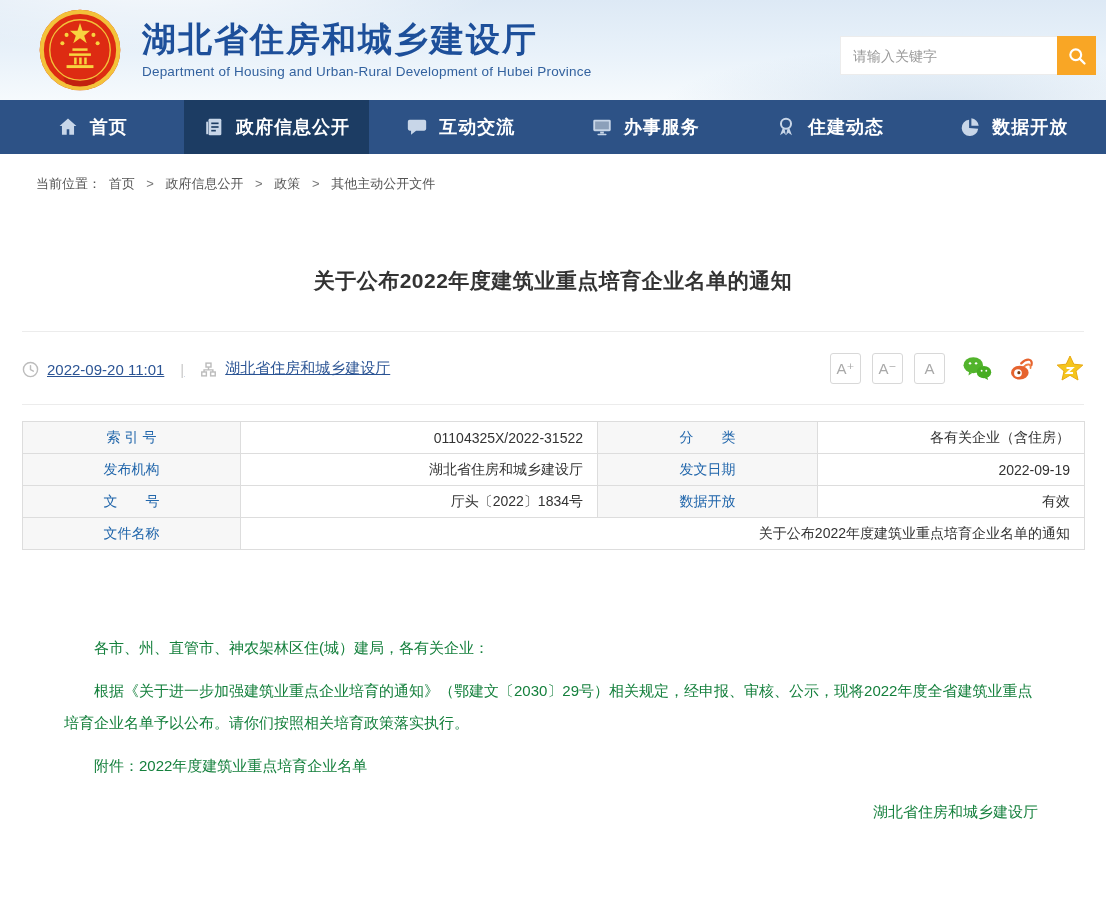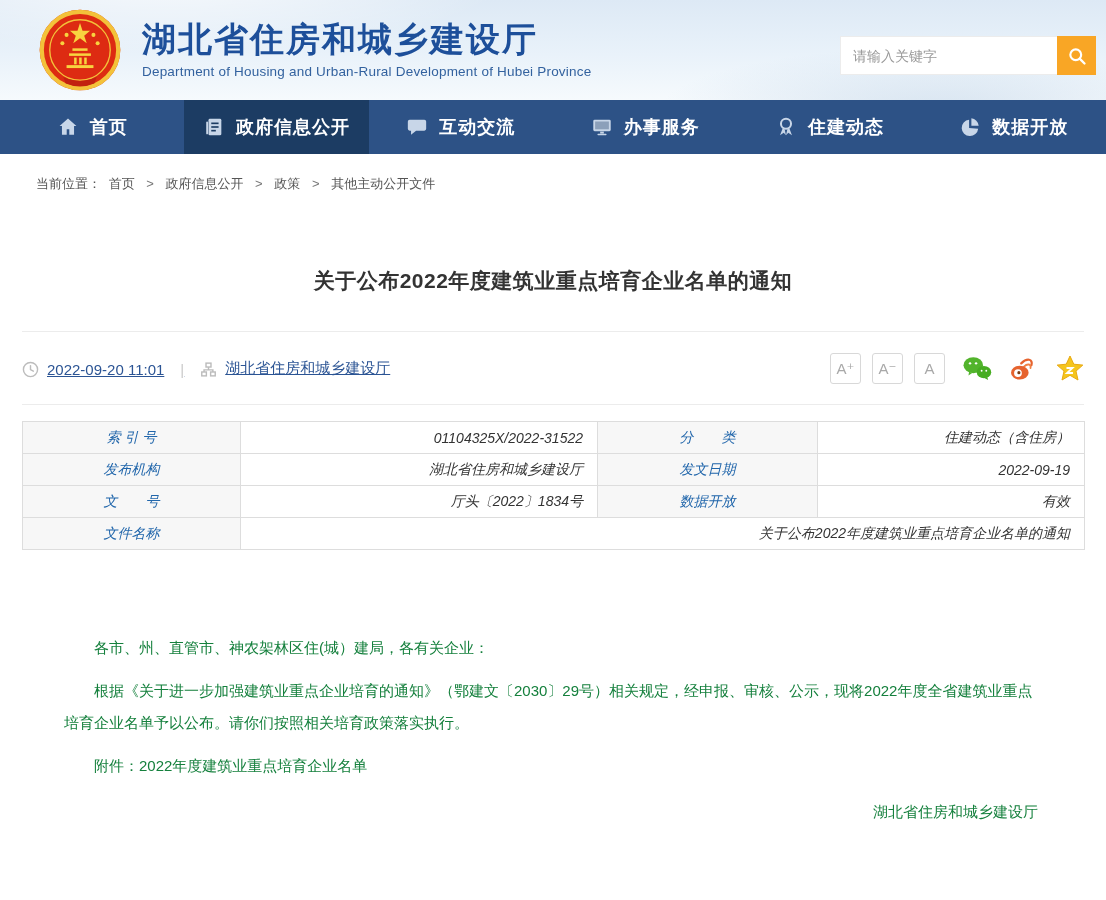--- a/index.html
+++ b/index.html
@@ -50,21 +50,21 @@
   .meta-left { display: flex; align-items: flex-end; font-size: 15px; color: #2b5494; text-decoration: underline; }
   .meta-left .micon { display: flex; margin-right: 8px; }
   .meta-divider { color: #c9c9c9; margin: 0 16px; }
   .meta-right { display: flex; align-items: center; gap: 11px; }
   .font-btn {
     width: 31px; height: 31px; background: #fff; border: 1px solid #d8d8d8; border-radius: 3px;
     color: #a9a9a9; font-size: 15px; cursor: pointer; font-family: inherit; line-height: 1;
   }
   .share-icon { display: flex; align-items: center; cursor: pointer; margin-left: 6px; }
   
-  .info-table { width: 1062px; margin: 16px 22px 0; border-collapse: collapse; font-size: 14px; table-layout: fixed; font-style: italic; }
+  .info-table { width: 1062px; margin: 16px 22px 0; border-collapse: collapse; font-size: 14px; table-layout: fixed; }
   .info-table td { border: 1px solid #ddd; height: 32px; }
   .info-table td.label { background: #f7f7f7; color: #2166ab; text-align: center; }
   .info-table td.value { padding: 0 14px; color: #333; text-align: right; }
   .col-l1 { width: 218px; } .col-v1 { width: 357px; } .col-l2 { width: 220px; } .col-v2 { width: 267px; }
   
   .doc-body { padding: 82px 68px 0 64px; font-size: 15px; color: #15803d; line-height: 32px; }
   .doc-body p.indent { text-indent: 2em; }
   .doc-body p { margin-bottom: 11px; }
   .sig { text-align: right; }
   .sig-org { margin-top: 14px; }
@@ -238,21 +238,21 @@
   </div>
 </div>
 <hr class="sep">
 
 <table class="info-table">
   <tbody>
       <tr>
     <td class="label col-l1">索 引 号</td>
     <td class="value col-v1">01104325X/2022-31522</td>
     <td class="label col-l2">分　　类</td>
-    <td class="value col-v2">住建动态（含住房）</td>
+    <td class="value col-v2">各有关企业（含住房）</td>
   </tr>
   <tr>
     <td class="label">发布机构</td>
     <td class="value">湖北省住房和城乡建设厅</td>
     <td class="label">发文日期</td>
     <td class="value">2022-09-19</td>
   </tr>
   <tr>
     <td class="label">文　　号</td>
     <td class="value">厅头〔2022〕1834号</td>

